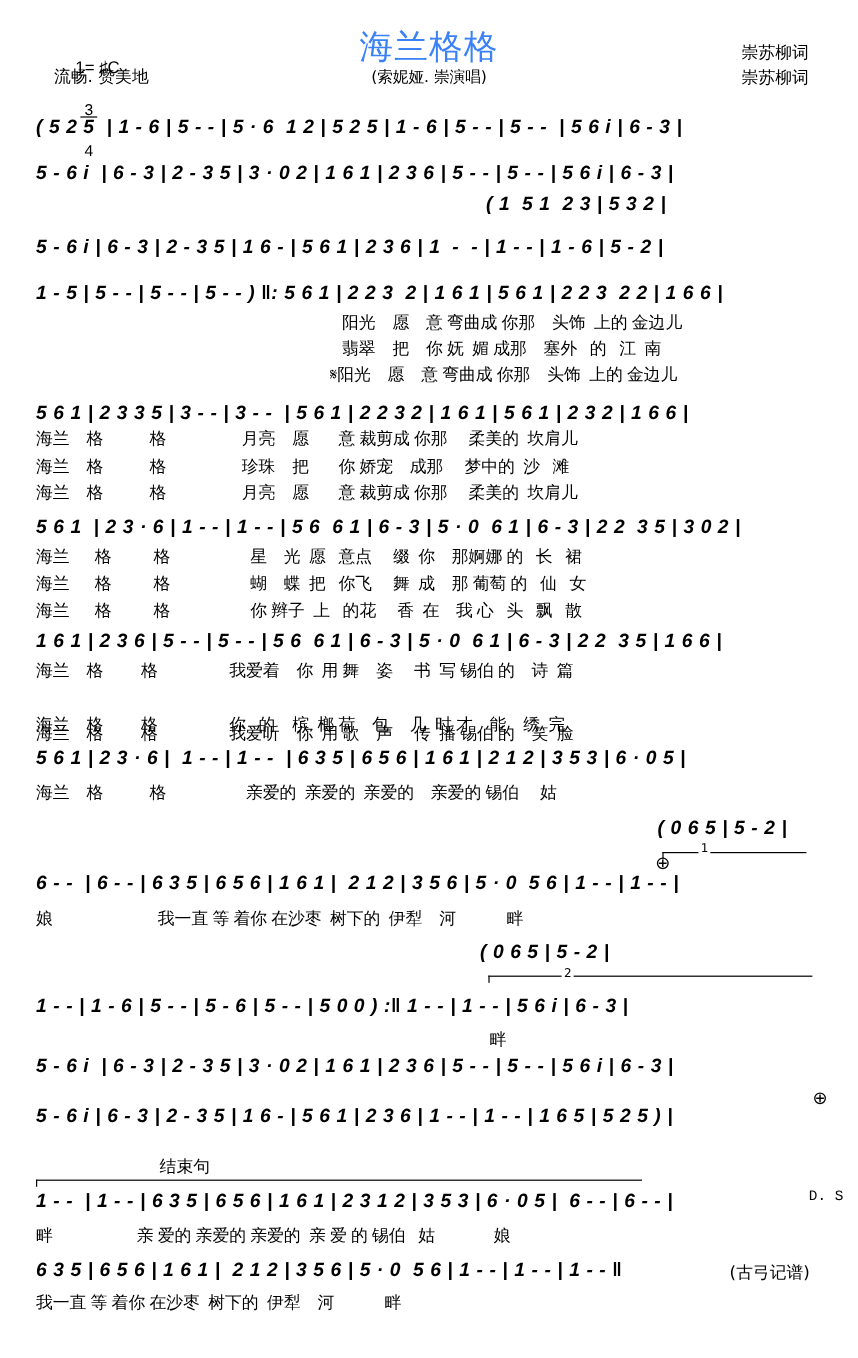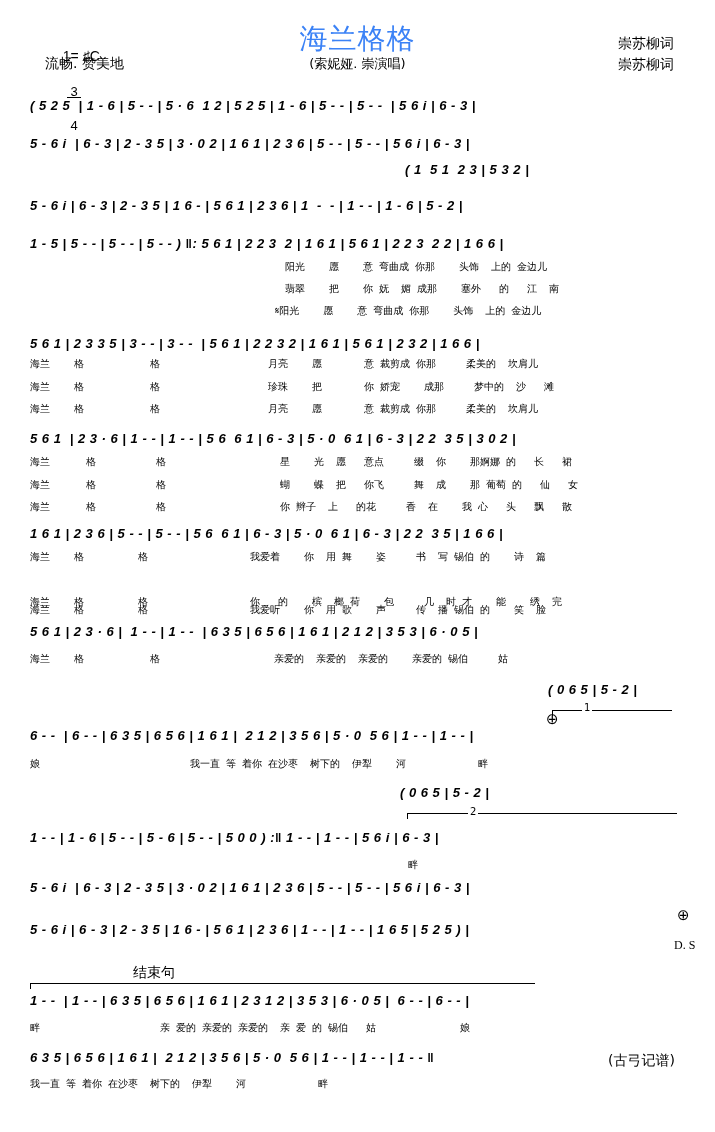--- a/index.html
+++ b/index.html
@@ -4,22 +4,22 @@
 <style>
   html,body{margin:0;padding:0;background:#fff;}
   body{width:715px;height:1132px;position:relative;overflow:hidden;font-family:"Liberation Sans","DejaVu Sans",sans-serif;color:#000;}
   .abs{position:absolute;white-space:pre;}
   .title{font-size:28px;color:#3b82f6;left:0;width:715px;text-align:center;top:20px;letter-spacing:1px;font-family:"DejaVu Sans",sans-serif;}
   .hdr{font-size:14px;font-family:"DejaVu Sans",sans-serif;}
   .key{font-size:14px;}
   .frac{display:inline-block;vertical-align:middle;text-align:center;line-height:11px;font-size:13px;margin-left:4px;}
   .frac span{display:block;}
   .frac .num{border-bottom:1px solid #000;}
-  .notes{font-size:13px;font-weight:bold;font-style:italic;letter-spacing:0.5px;font-family:"Liberation Sans",sans-serif;}
-  .lyr{font-size:10px;font-family:Liberation Mono, monospace;}
+  .notes{font-size:16px;font-weight:bold;font-style:italic;letter-spacing:0.5px;font-family:"Liberation Sans",sans-serif;}
+  .lyr{font-size:14px;font-family:Liberation Serif, serif;}
   .small{font-size:12px;font-family:"DejaVu Sans",sans-serif;}
   .hline{position:absolute;height:1px;background:#000;}
   .vline{position:absolute;width:1px;background:#000;}
   .coda{font-size:15px;}
 </style>
 </head>
 <body>
 
 <div class="abs title">海兰格格</div>
 <div class="abs key" style="left:55px;top:32px;">
@@ -73,19 +73,19 @@
 <div class="hline" style="left:552px;top:710px;width:120px;"></div>
 <div class="vline" style="left:552px;top:710px;height:6px;"></div>
 <div class="abs small" style="left:582px;top:702px;font-size:10px;background:#fff;padding:0 2px;">1</div>
 
 <div class="hline" style="left:407px;top:813px;width:270px;"></div>
 <div class="vline" style="left:407px;top:813px;height:6px;"></div>
 <div class="abs small" style="left:468px;top:806px;font-size:10px;background:#fff;padding:0 2px;">2</div>
 
 <div class="abs coda" style="left:546px;top:710px;">⊕</div>
 <div class="abs coda" style="left:677px;top:906px;">⊕</div>
-<div class="abs small" style="left:674px;top:938px;font-family:Liberation Serif, serif;">D. S</div>
+<div class="abs small" style="left:674px;top:990px;font-family:Liberation Mono, monospace;">D. S</div>
 
 <div class="abs hdr" style="left:133px;top:964px;">结束句</div>
 <div class="hline" style="left:30px;top:983px;width:505px;"></div>
 <div class="vline" style="left:30px;top:983px;height:6px;"></div>
 
 <div class="abs hdr" style="left:608px;top:1052px;">(古弓记谱)</div>
 
 </body></html>

